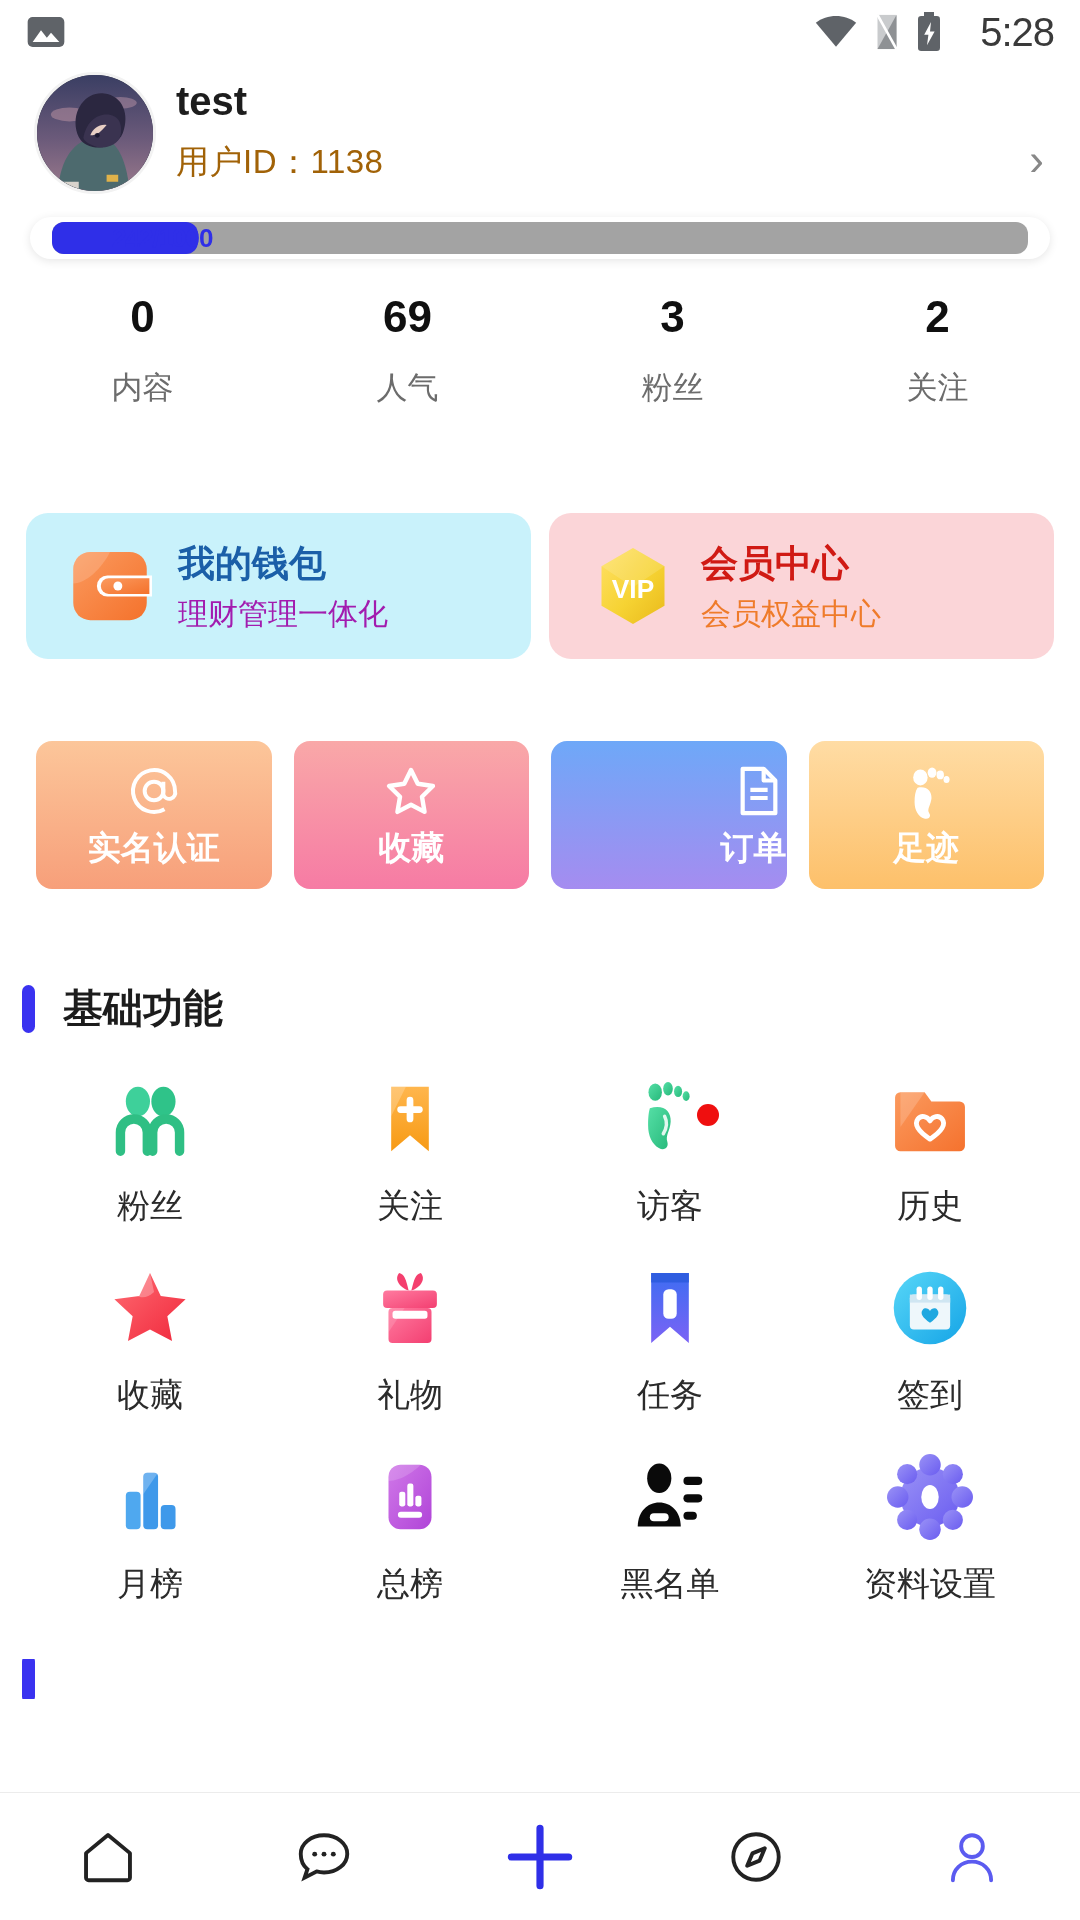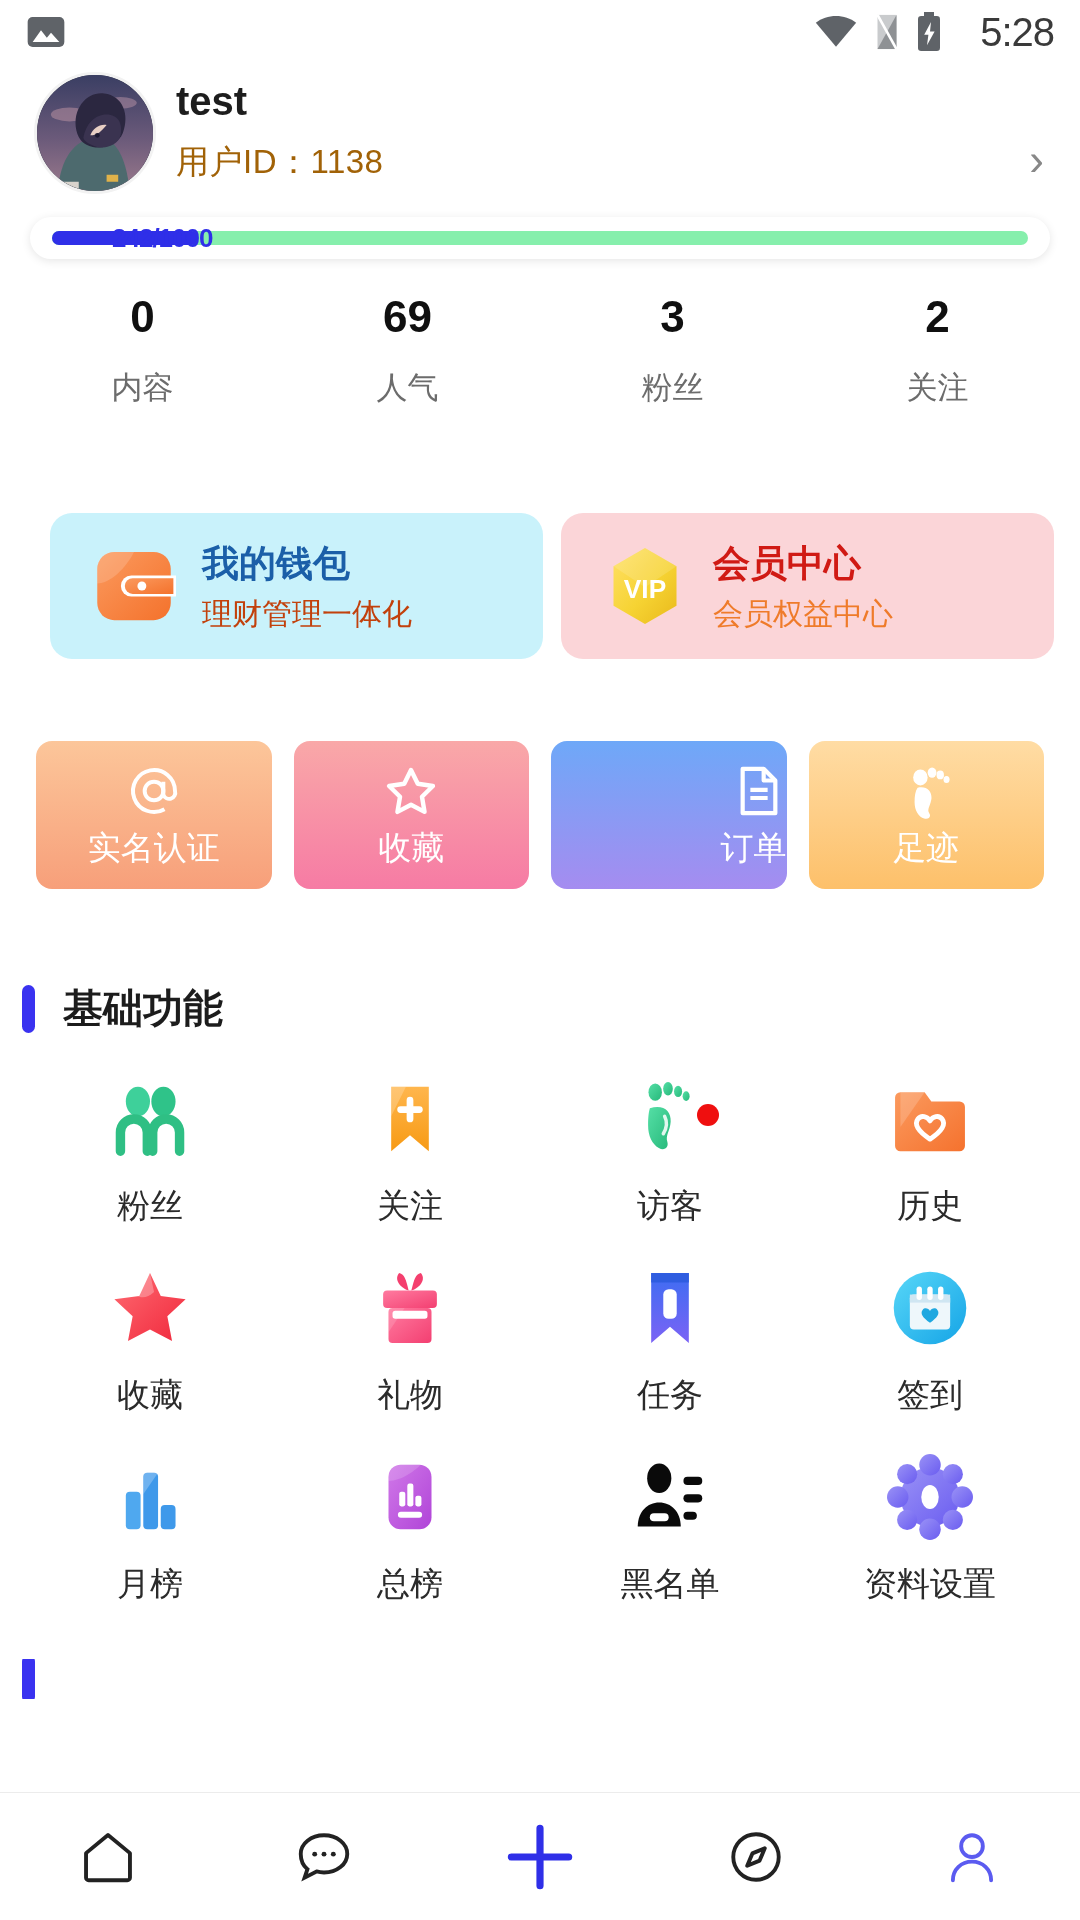--- a/index.html
+++ b/index.html
@@ -65,22 +65,22 @@
     margin:18px 30px 0 30px;
     background:#fff;
     border-radius:24px;
     box-shadow:0 2px 10px rgba(0,0,0,0.10);
     padding:10px 22px;
     height:42px;
     display:flex; align-items:center;
   }
   .progress-track {
     position:relative;
-    flex:1; height:14px;
-    background:#86efac;
+    flex:1; height:32px;
+    background:#a3a3a3;
     border-radius:12px;
     overflow:visible;
   }
   .progress-fill {
     position:absolute; left:0; top:0; bottom:0;
     width:15%;
     background:#2f2fe8;
     border-radius:12px;
   }
   .progress-label {
@@ -108,45 +108,45 @@
   
   .bigcards {
     display:flex; gap:18px;
     margin:104px 26px 0 26px;
   }
   .bigcard {
     flex:1; height:146px; border-radius:22px;
     display:flex; align-items:center;
     padding-left:42px;
   }
-  .bigcard.wallet { background:#c9f2fb;margin-left:24px; }
+  .bigcard.wallet { background:#c9f2fb; }
   .bigcard.vip { background:#fbd5d8; }
   .bc-txt { margin-left:26px; }
   .bc-title { font-size:37px; font-weight:bold; line-height:1.25; }
   .bc-sub { font-size:30px; margin-top:8px; line-height:1.2; }
   .wallet .bc-title { color:#1b5fa8; }
-  .wallet .bc-sub { color:#c2410c; }
+  .wallet .bc-sub { color:#a21caf; }
   .vip .bc-title { color:#d01a14; }
   .vip .bc-sub { color:#ef7b2a; }
   .bc-ico { width:84px; height:84px; flex:none; }
 
   
   .tiles {
     display:flex; gap:22px;
     margin:82px 36px 0 36px;
   }
   .tile {
     flex:1; height:148px; border-radius:16px;
     display:flex; flex-direction:column;
     align-items:center; justify-content:center;
     color:#fff;
   }
   .tile-ico { height:62px; display:flex; align-items:center; justify-content:center; }
   .tile-ico svg { width:56px; height:56px; }
-  .tile-lbl { font-size:33px; font-weight:normal; margin-top:4px; }
+  .tile-lbl { font-size:33px; font-weight:bold; margin-top:4px; }
   .t-auth { background:linear-gradient(180deg,#fcc69a 0%,#f79f7a 100%); }
   .t-fav  { background:linear-gradient(180deg,#f9a8a8 0%,#f67ba4 100%); }
   .t-ord  { background:linear-gradient(180deg,#6ea8f8 0%,#a58cf0 100%);align-items:flex-end; }
   .t-foot { background:linear-gradient(180deg,#ffdca4 0%,#fdc06a 100%); }
 
   
   .sec {
     display:flex; align-items:center;
     margin:92px 0 0 22px;
   }

